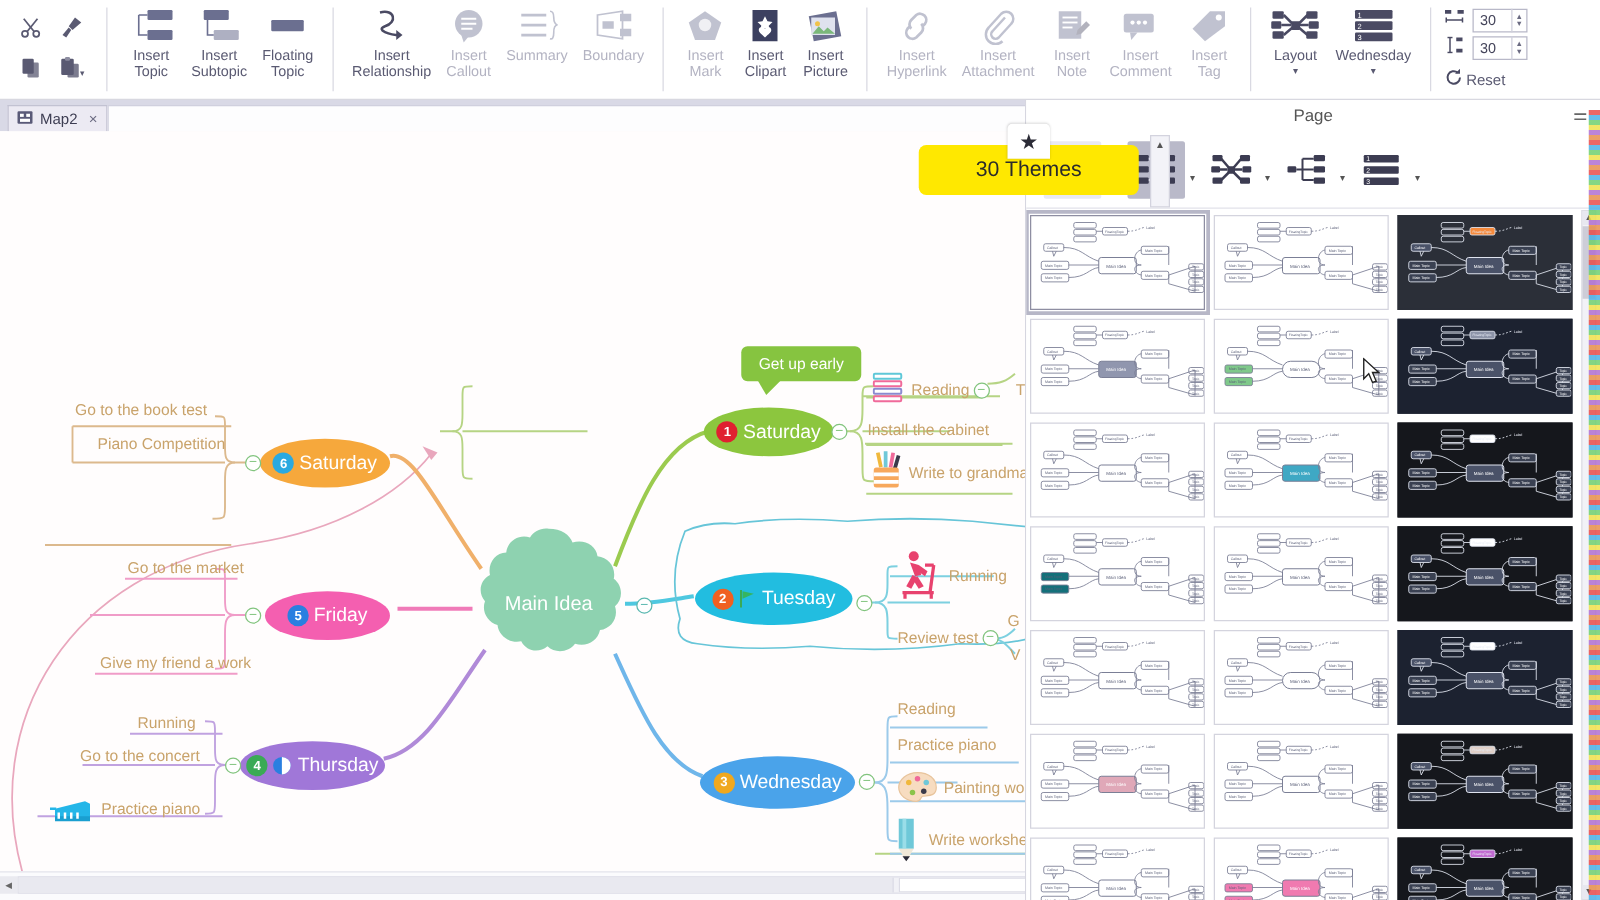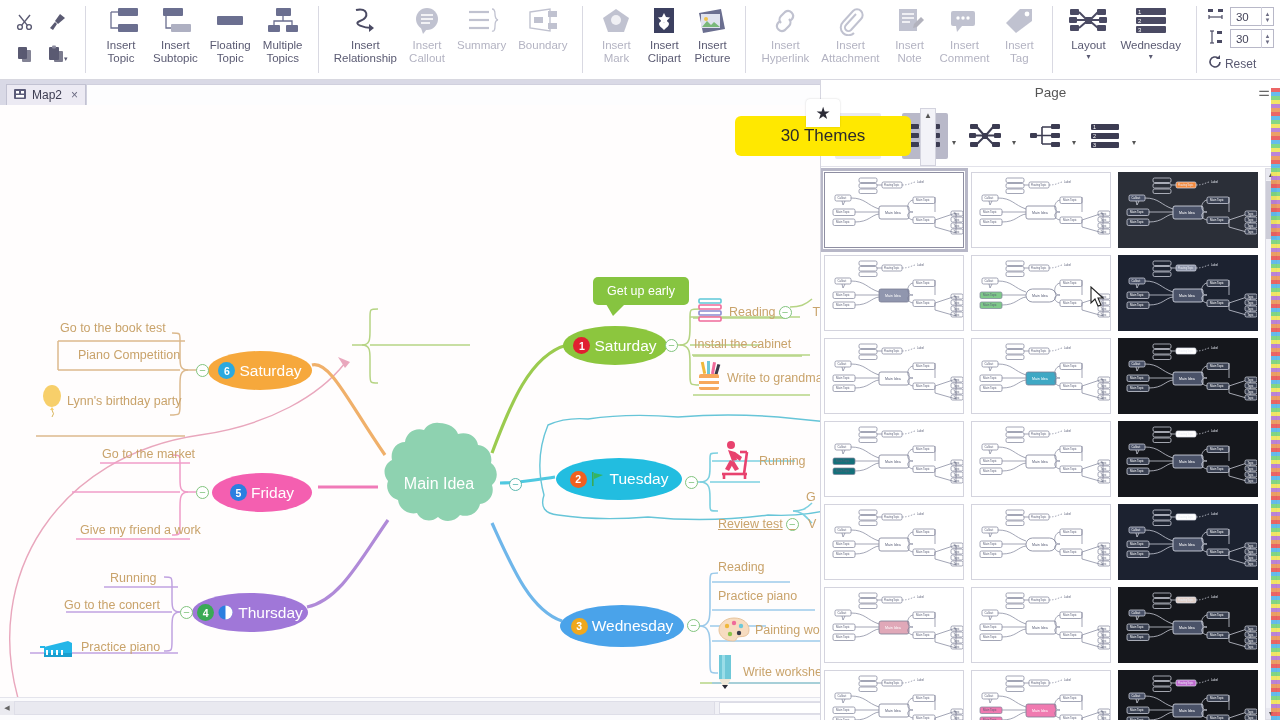--- a/index.html
+++ b/index.html
@@ -271,34 +271,20 @@
 Subtopic</span>
     </div>
     <div class="big-btn">
       <span class="gfx">
         <svg width="40" height="30" viewBox="0 0 40 30">
             <rect x="7" y="10" width="26" height="9" rx="1" fill="#6b6f90"></rect>
           </svg>
       </span>
       <span class="lbl">Floating
 Topic</span>
-    </div>
-    <div class="big-btn">
-      <span class="gfx">
-        <svg width="40" height="30" viewBox="0 0 40 30">
-            <g fill="#6b6f90">
-          <rect x="13" y="2" width="15" height="8" rx="1"></rect>
-              <rect x="5" y="19" width="12" height="7" rx="1"></rect>
-          <rect x="23" y="19" width="12" height="7" rx="1"></rect>
-            </g>
-          <path d="M20 10 L20 15 M11 19 L11 15 L29 15 L29 19" stroke="#6b6f90" stroke-width="1.3" fill="none"></path>
-          </svg>
-      </span>
-      <span class="lbl">Multiple
-Topics</span>
     </div>
   </div>
 
   <div class="rib-sep"></div>
 
   <div class="rib-group">
     <div class="big-btn">
       <span class="gfx">
         <svg width="34" height="30" viewBox="0 0 34 30">
             <path d="M8 4 C20 1 22 12 12 15 C4 18 16 22 24 22" stroke="#4a4a63" stroke-width="2" fill="none"></path>
@@ -724,30 +710,20 @@
     <span>Wednesday</span>
   </div>
   <span class="collapse grn" style="left:687px; top:514px; position:absolute;">−</span>
 
   <div class="sub" style="left:60px; top:216px;">
     <span>Go to the book test</span>
   </div>
   <div class="sub" style="left:78px; top:243px;">
     <span>Piano Competition</span>
   </div>
-  <div class="sub" style="left:42px; top:280px;">
-    <span style="display:inline-flex;">
-      <svg width="22" height="32" viewBox="0 0 22 32">
-          <ellipse cx="10" cy="11" rx="9" ry="11" fill="#f7cf6a"></ellipse>
-        <path d="M10 22 l-2 3 h4z" fill="#f7cf6a"></path>
-        <path d="M10 25 q3 4 0 7" stroke="#d8b45a" stroke-width="1" fill="none"></path>
-        </svg>
-    </span>
-    <span>Lynn's birthday party</span>
-  </div>
 
   <div class="sub" style="left:102px; top:342px;">
     <span>Go to the market</span>
   </div>
   <div class="sub" style="left:80px; top:418px;">
     <span>Give my friend a work</span>
   </div>
 
   <div class="sub" style="left:110px; top:466px;">
     <span>Running</span>
@@ -819,21 +795,21 @@
           <line x1="8" y1="34" x2="33" y2="34"></line>
           <line x1="30" y1="34" x2="33" y2="12"></line>
           <line x1="33" y1="12" x2="26" y2="12"></line>
           <line x1="10" y1="34" x2="10" y2="39"></line>
             <line x1="31" y1="34" x2="31" y2="39"></line>
           </g>
         </svg>
     </span>
     <span>Running</span>
   </div>
-  <div class="sub" style="left:718px; top:412px;text-decoration:underline;">
+  <div class="sub" style="left:718px; top:398px;">
     <span>Review test</span>
     <span class="collapse grn">−</span>
   </div>
   <div class="sub" style="left:808px; top:412px;">
     <span>V</span>
   </div>
   <div class="sub" style="left:806px; top:385px;">
     <span>G</span>
   </div>
 

